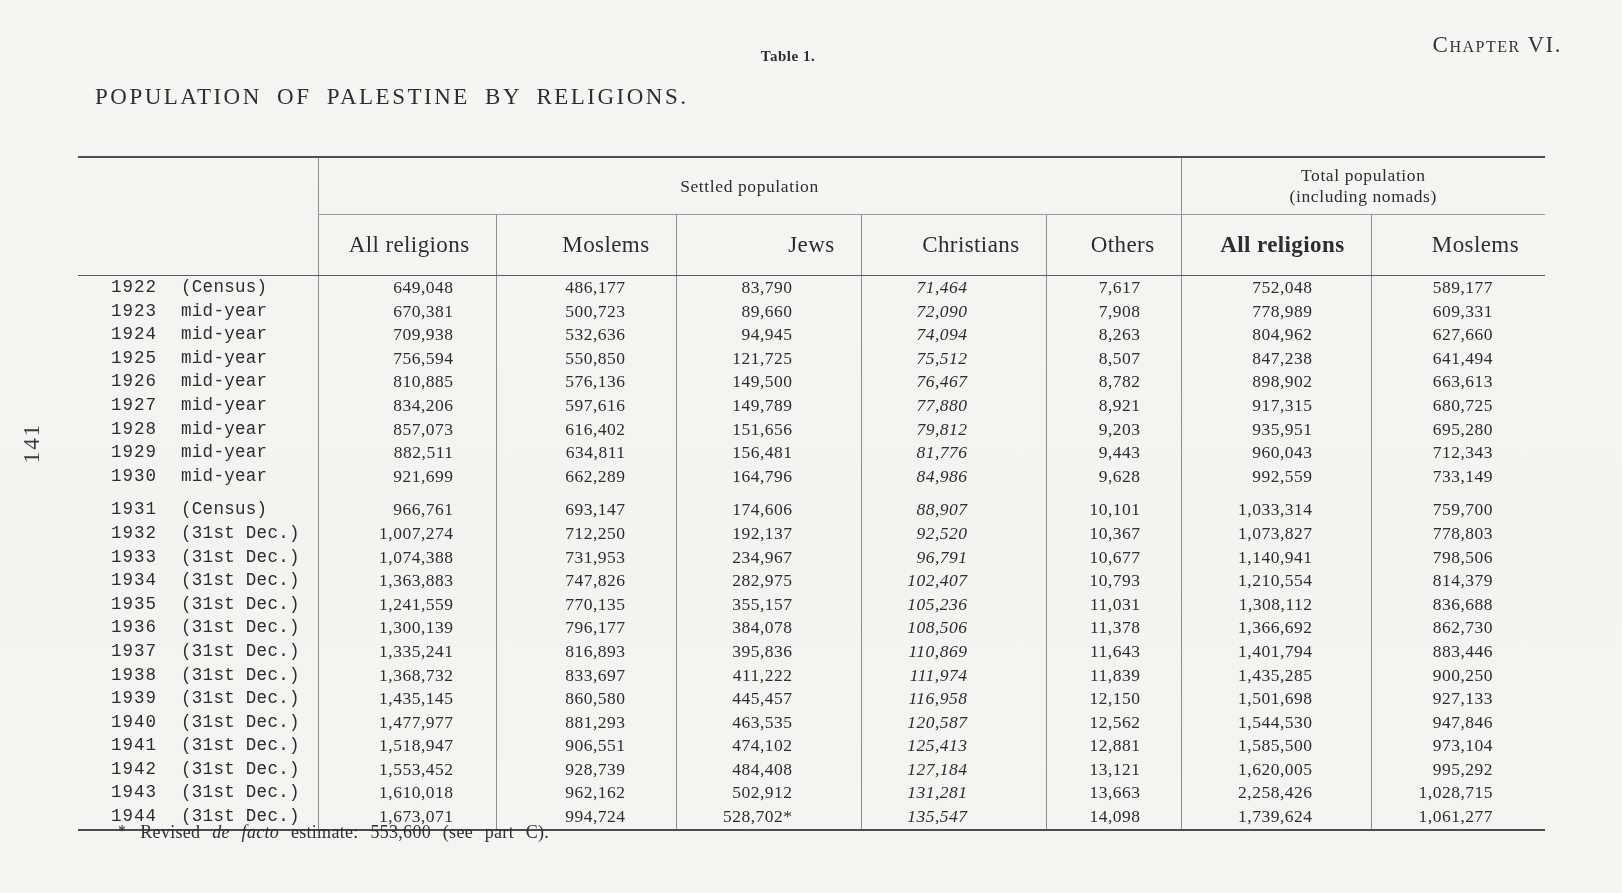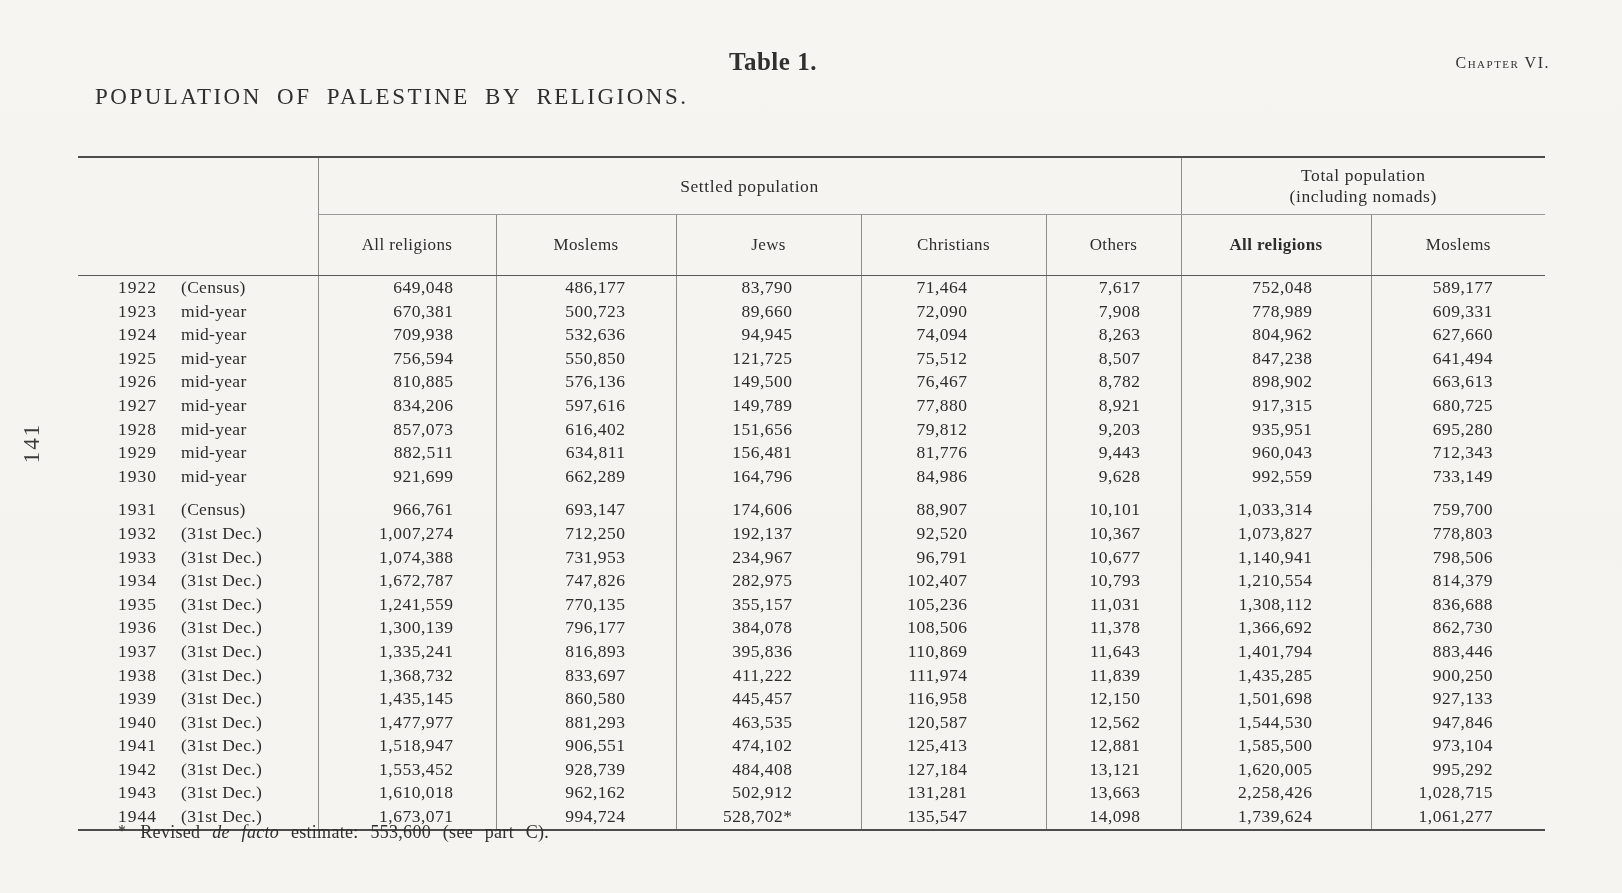--- a/index.html
+++ b/index.html
@@ -28,35 +28,34 @@
     text-align: center;
     font-size: 23px;
     letter-spacing: 2px;
     color: #3a3a3a;
     transform: rotate(-90deg);
     transform-origin: center center;
   }
   .chapter {
     position: absolute;
     top: 32px;
-    right: 72px;
+    right: 60px;
     font-variant: small-caps;
-    font-size: 16px;
+    font-size: 23px;
     letter-spacing: 1.5px;
     color: #333;
-    margin-top: 22px;
   }
   .table-label {
     position: absolute;
     top: 48px;
-    left: 78px;
+    left: 93px;
     width: 1390px;
     text-align: center;
     font-weight: bold;
-    font-size: 25px;
+    font-size: 15px;
     letter-spacing: 0.5px;
     color: #303030;
   }
   .title {
     position: absolute;
     top: 84px;
     left: 95px;
     width: 1400px;
     text-align: left;
     font-size: 23px;
@@ -95,58 +94,58 @@
     vertical-align: middle;
     font-size: 17.5px;
     letter-spacing: 0.6px;
     border-left: 1px solid #8d8d8d;
     border-bottom: 1px solid #9a9a9a;
     line-height: 1.2;
   }
   .th-year { border-bottom: 1.5px solid #5a5a5a; }
   .th-col {
     height: 60px;
-    text-align: center;
+    text-align: right;
     vertical-align: middle;
-    font-size: 17px;
+    font-size: 23px;
     letter-spacing: 0.4px;
     border-left: 1px solid #8d8d8d;
     border-bottom: 1.5px solid #5a5a5a;
     line-height: 1.25;
     padding: 0 26px;
   }
   .th-col.bold { font-weight: bold; }
   tbody td {
     height: 23.6px;
     padding: 0;
     line-height: 23.6px;
     vertical-align: middle;
     white-space: nowrap;
   }
-  td.c-year { padding-left: 27px; }
+  td.c-year { padding-left: 27px; font-family: Liberation Mono, monospace; }
   td.c-year .yr {
     display: inline-block;
     width: 52px;
     text-align: right;
     letter-spacing: 1px;
   }
   td.c-year .note {
     display: inline-block;
     margin-left: 24px;
     letter-spacing: 0.3px;
   }
   td.c-num {
     text-align: right;
     border-left: 1px solid #8d8d8d;
     letter-spacing: 0.5px;
   }
   td.col0 { padding-right: 42px; padding-left: 20px; }
   td.col1 { padding-right: 50px; }
   td.col2 { padding-right: 68px; }
-  td.col3 { padding-right: 78px; }
+  td.col3 { padding-right: 78px; font-style: italic; }
   td.col4 { padding-right: 40px; }
   td.col5 { padding-right: 58px; padding-left: 12px; }
   td.col6 { padding-right: 52px; }
   tr.gap td { padding-top: 10px; }
   tr.gap td.c-year { padding-top: 10px; }
   .footnote {
     position: absolute;
     left: 118px;
     top: 822px;
     font-size: 18px;
@@ -322,21 +321,21 @@
           <td class="c-num col0">1,074,388</td>
           <td class="c-num col1">731,953</td>
           <td class="c-num col2">234,967</td>
           <td class="c-num col3">96,791</td>
           <td class="c-num col4">10,677</td>
           <td class="c-num col5">1,140,941</td>
           <td class="c-num col6">798,506</td>
         </tr>
         <tr>
           <td class="c-year"><span class="yr">1934</span><span class="note">(31st Dec.)</span></td>
-          <td class="c-num col0">1,672,787</td>
+          <td class="c-num col0">1,363,883</td>
           <td class="c-num col1">747,826</td>
           <td class="c-num col2">282,975</td>
           <td class="c-num col3">102,407</td>
           <td class="c-num col4">10,793</td>
           <td class="c-num col5">1,210,554</td>
           <td class="c-num col6">814,379</td>
         </tr>
         <tr>
           <td class="c-year"><span class="yr">1935</span><span class="note">(31st Dec.)</span></td>
           <td class="c-num col0">1,241,559</td>

